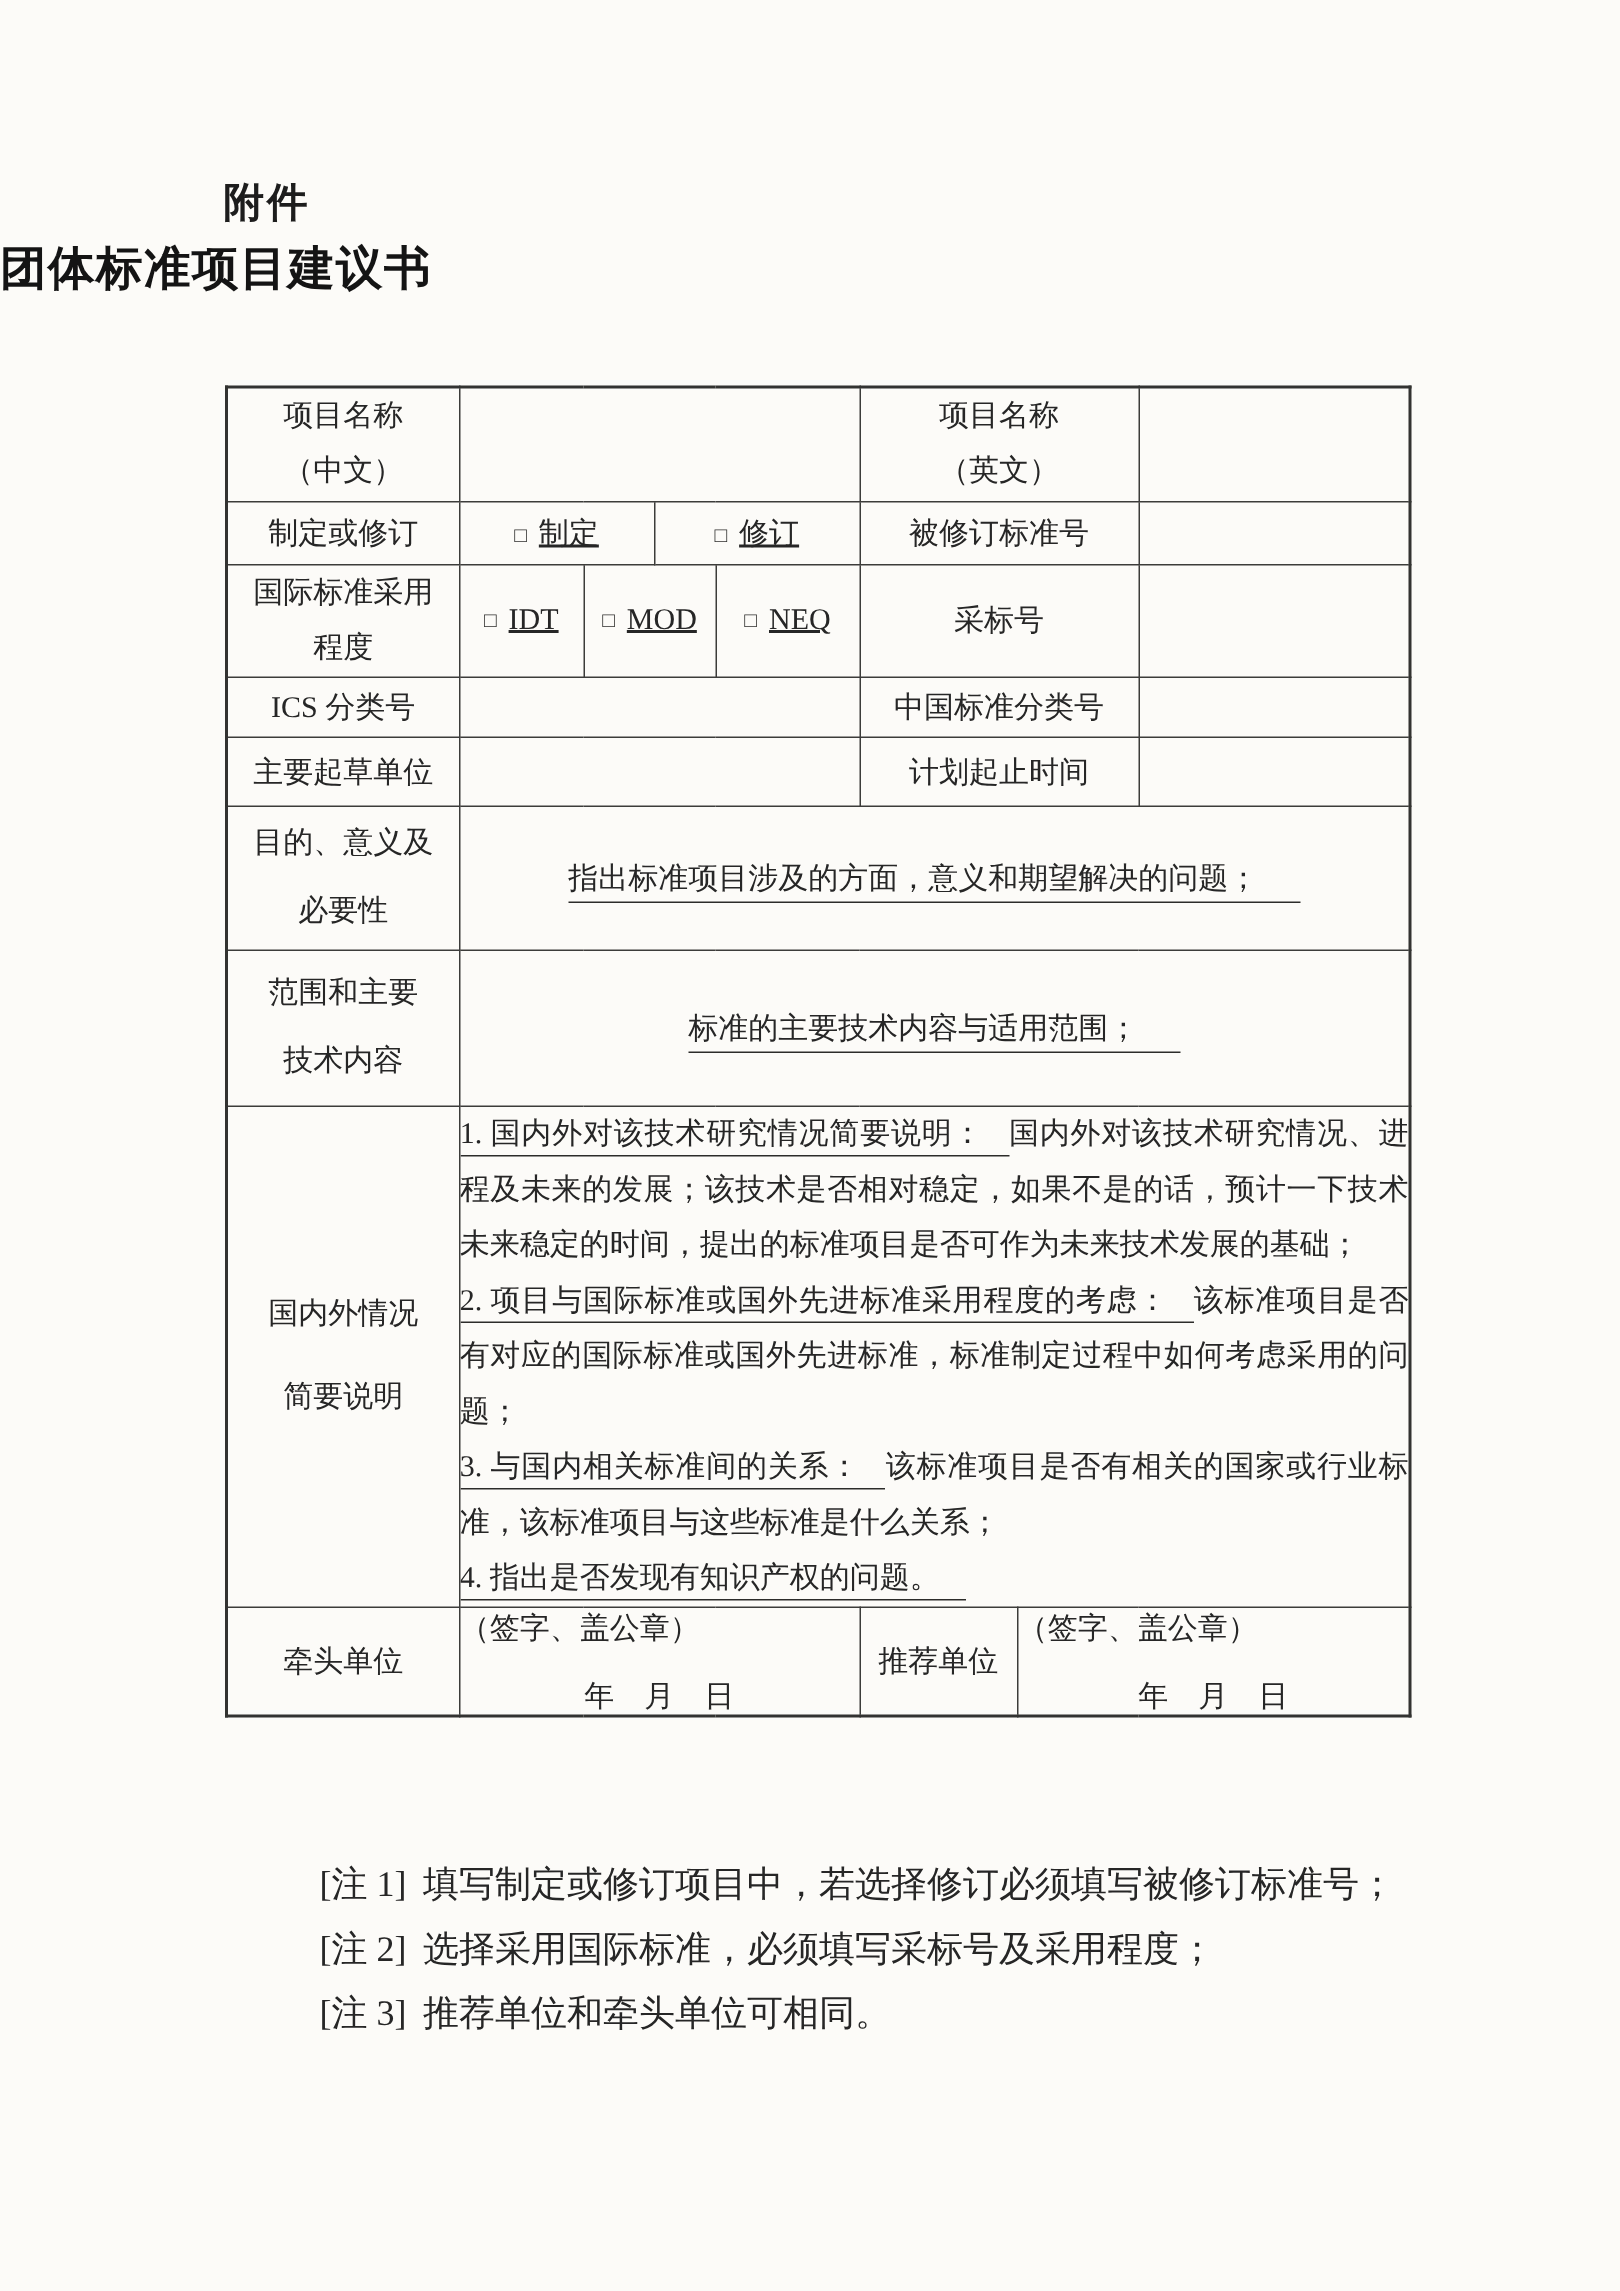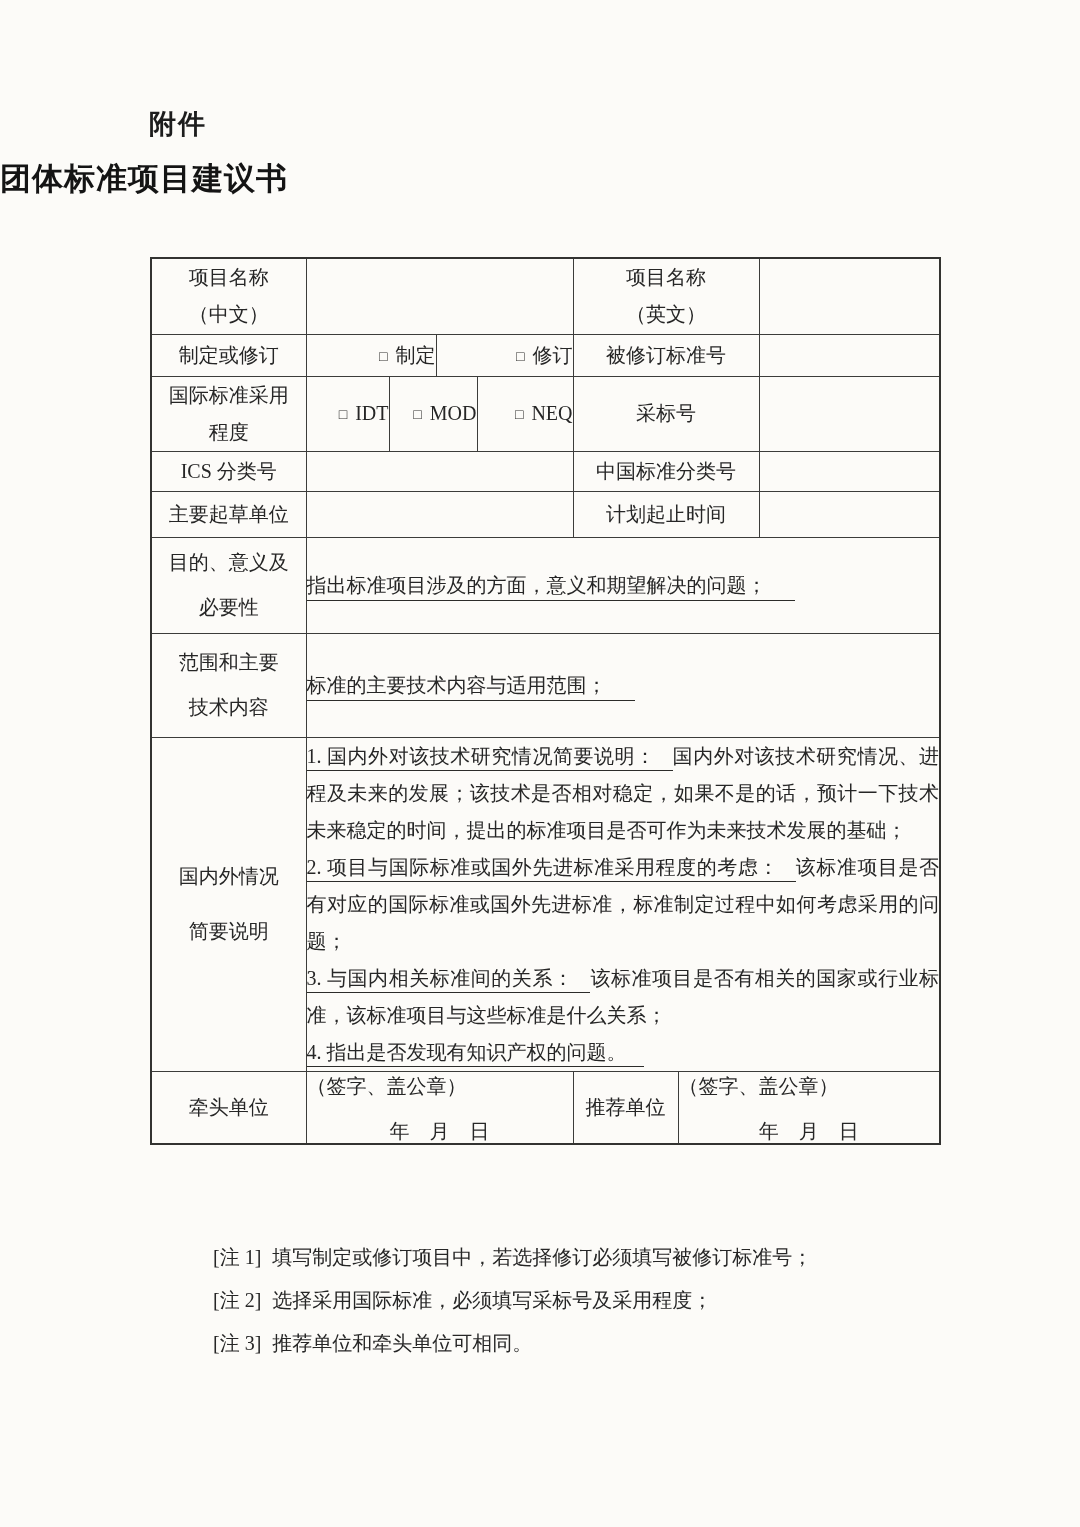--- a/index.html
+++ b/index.html
@@ -6,21 +6,21 @@
   body{
     width:1080px;height:1527px;
     background:#e9e9e7;
     font-family:"Liberation Serif","DejaVu Serif",serif;
   }
   .page{
     position:relative;width:1080px;height:1527px;
     background:#fcfbf8;color:#262626;overflow:hidden;
   }
   .attachment{
-    position:absolute;left:149px;top:106px;
+    position:absolute;left:149px;top:117px;
     font-size:27px;font-weight:bold;color:#1d1d1d;letter-spacing:2px;
   }
   .title{
     position:absolute;left:0;right:0;top:158px;margin:0;
     font-size:31px;font-weight:bold;color:#141414;
     font-family:"Liberation Sans","DejaVu Sans",sans-serif;letter-spacing:1px;
   }
   table.form{
     position:absolute;left:150px;top:257px;width:789px;
     border-collapse:collapse;table-layout:fixed;
@@ -29,33 +29,33 @@
   table.form td{
     border:1.8px solid #3c3c3a;
     font-size:20px;color:#262626;
     vertical-align:middle;padding:0;
     overflow:hidden;
   }
   td.lbl{text-align:center;}
   td.lbl .ln{line-height:37px;}
   td.lbl.gap45 .ln{line-height:45px;}
   td.lbl.gap55 .ln{line-height:55px;}
-  td.chk{text-align:right;padding-left:11px;}
+  td.chk{text-align:center;padding-left:11px;text-decoration:underline;}
   .box{display:inline-block;font-size:14px;margin-right:8px;color:#2e2e2c;transform:translateY(-1px);}
-  td.content{text-align:left;padding-left:13px;}
+  td.content{text-align:center;padding-left:13px;}
   .u{border-bottom:1.7px solid #2c2c2a;padding-bottom:4px;}
   .ext{padding-right:28px;}
   td.desc{vertical-align:top;text-align:left;padding:6px 13px 4px 13px;}
   td.desc p{margin:0;line-height:37px;text-align:justify;}
   .lead{border-bottom:1.7px solid #2c2c2a;padding-right:17px;padding-bottom:3px;}
   td.sig{vertical-align:top;text-align:left;padding:9px 8px 4px 17px;}
   .sig-note{line-height:28px;}
   .sig-date{text-align:center;margin-top:19px;line-height:24px;}
   .notes{position:absolute;left:213px;top:1236px;}
-  .note{font-size:20px;line-height:43px;color:#262626;}
+  .note{font-size:24px;line-height:43px;color:#262626;}
   .note .tag{margin-right:11px;}
 </style>
 </head>
 <body>
 
 <div class="page">
 
   <div class="attachment">附件</div>
   <h1 class="title">团体标准项目建议书</h1>
 

